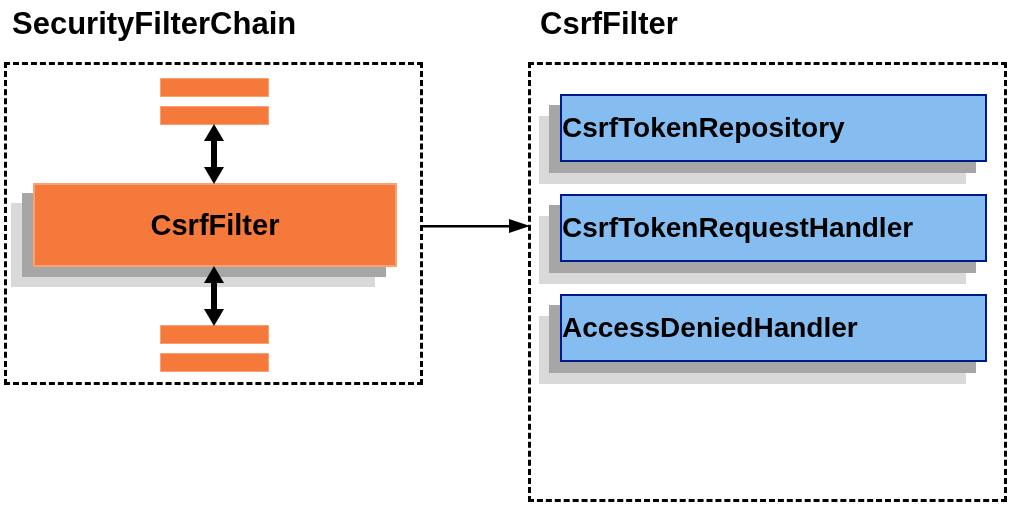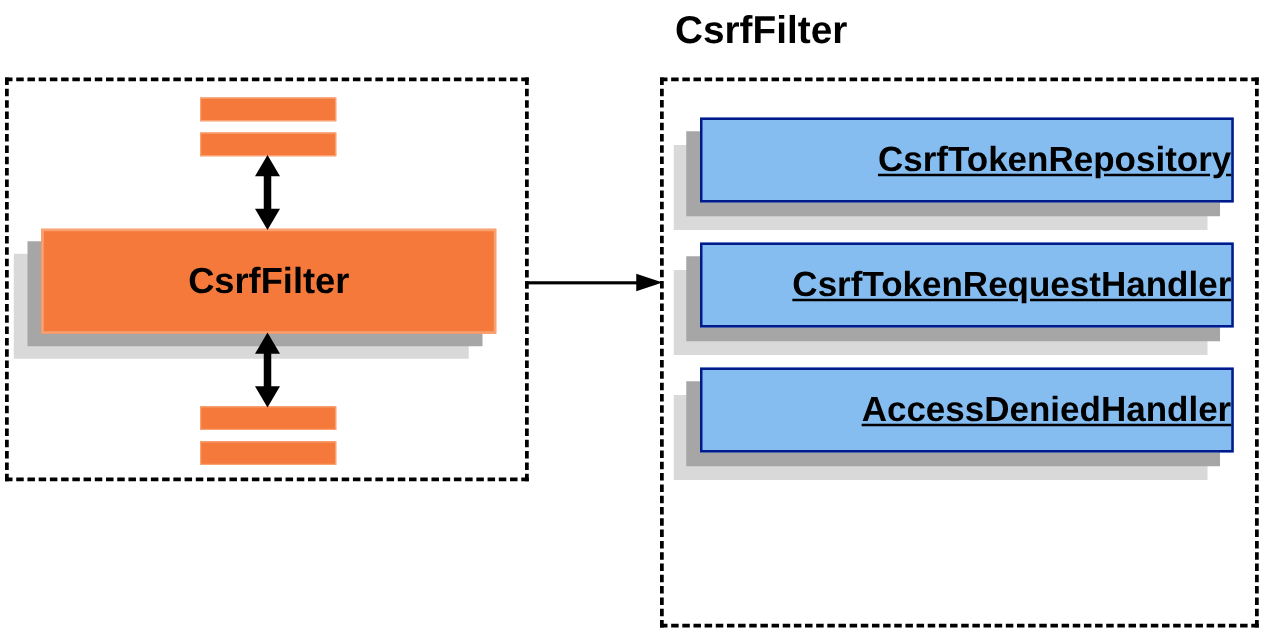--- a/index.html
+++ b/index.html
@@ -51,37 +51,38 @@
     display: flex; align-items: center; justify-content: center;
     font-size: 29px; font-weight: bold; color: #000000;
   }
   .blue-box {
     position: absolute;
     left: 560px;
     width: 427px; height: 68px;
     background: #85bdf0;
     border: 2px solid #001a8c;
     box-shadow: -11px 11px 0 #a6a6a6, -21px 22px 0 #d9d9d9;
-    display: flex; align-items: center; justify-content: flex-end;
-    font-size: 28px; font-weight: bold; color: #000000; text-decoration: underline;
+    display: flex; align-items: center; justify-content: flex-start;
+    font-size: 28px; font-weight: bold; color: #000000;
   }
   .blue-box-0 { top: 94px; }
   .blue-box-1 { top: 194px; }
   .blue-box-2 { top: 294px; }
   .blue-box-3 { top: 392px; }
   .arrow-svg { position: absolute; overflow: visible; }
   .v-arrow-top { left: 198px; top: 124px; }
   .v-arrow-bottom { left: 198px; top: 266px; }
   .h-arrow { left: 420px; top: 217px; }
 </style>
 </head>
 <body>
 
 <div class="canvas">
 
+  <div class="title title-left">SecurityFilterChain</div>
   <div class="title title-right">CsrfFilter</div>
 
   <div class="dashed-box dashed-left"></div>
 
   <div class="bar bar-1"></div>
   <div class="bar bar-2"></div>
 
   <div class="main-orange-box">
     <span>CsrfFilter</span>
   </div>

